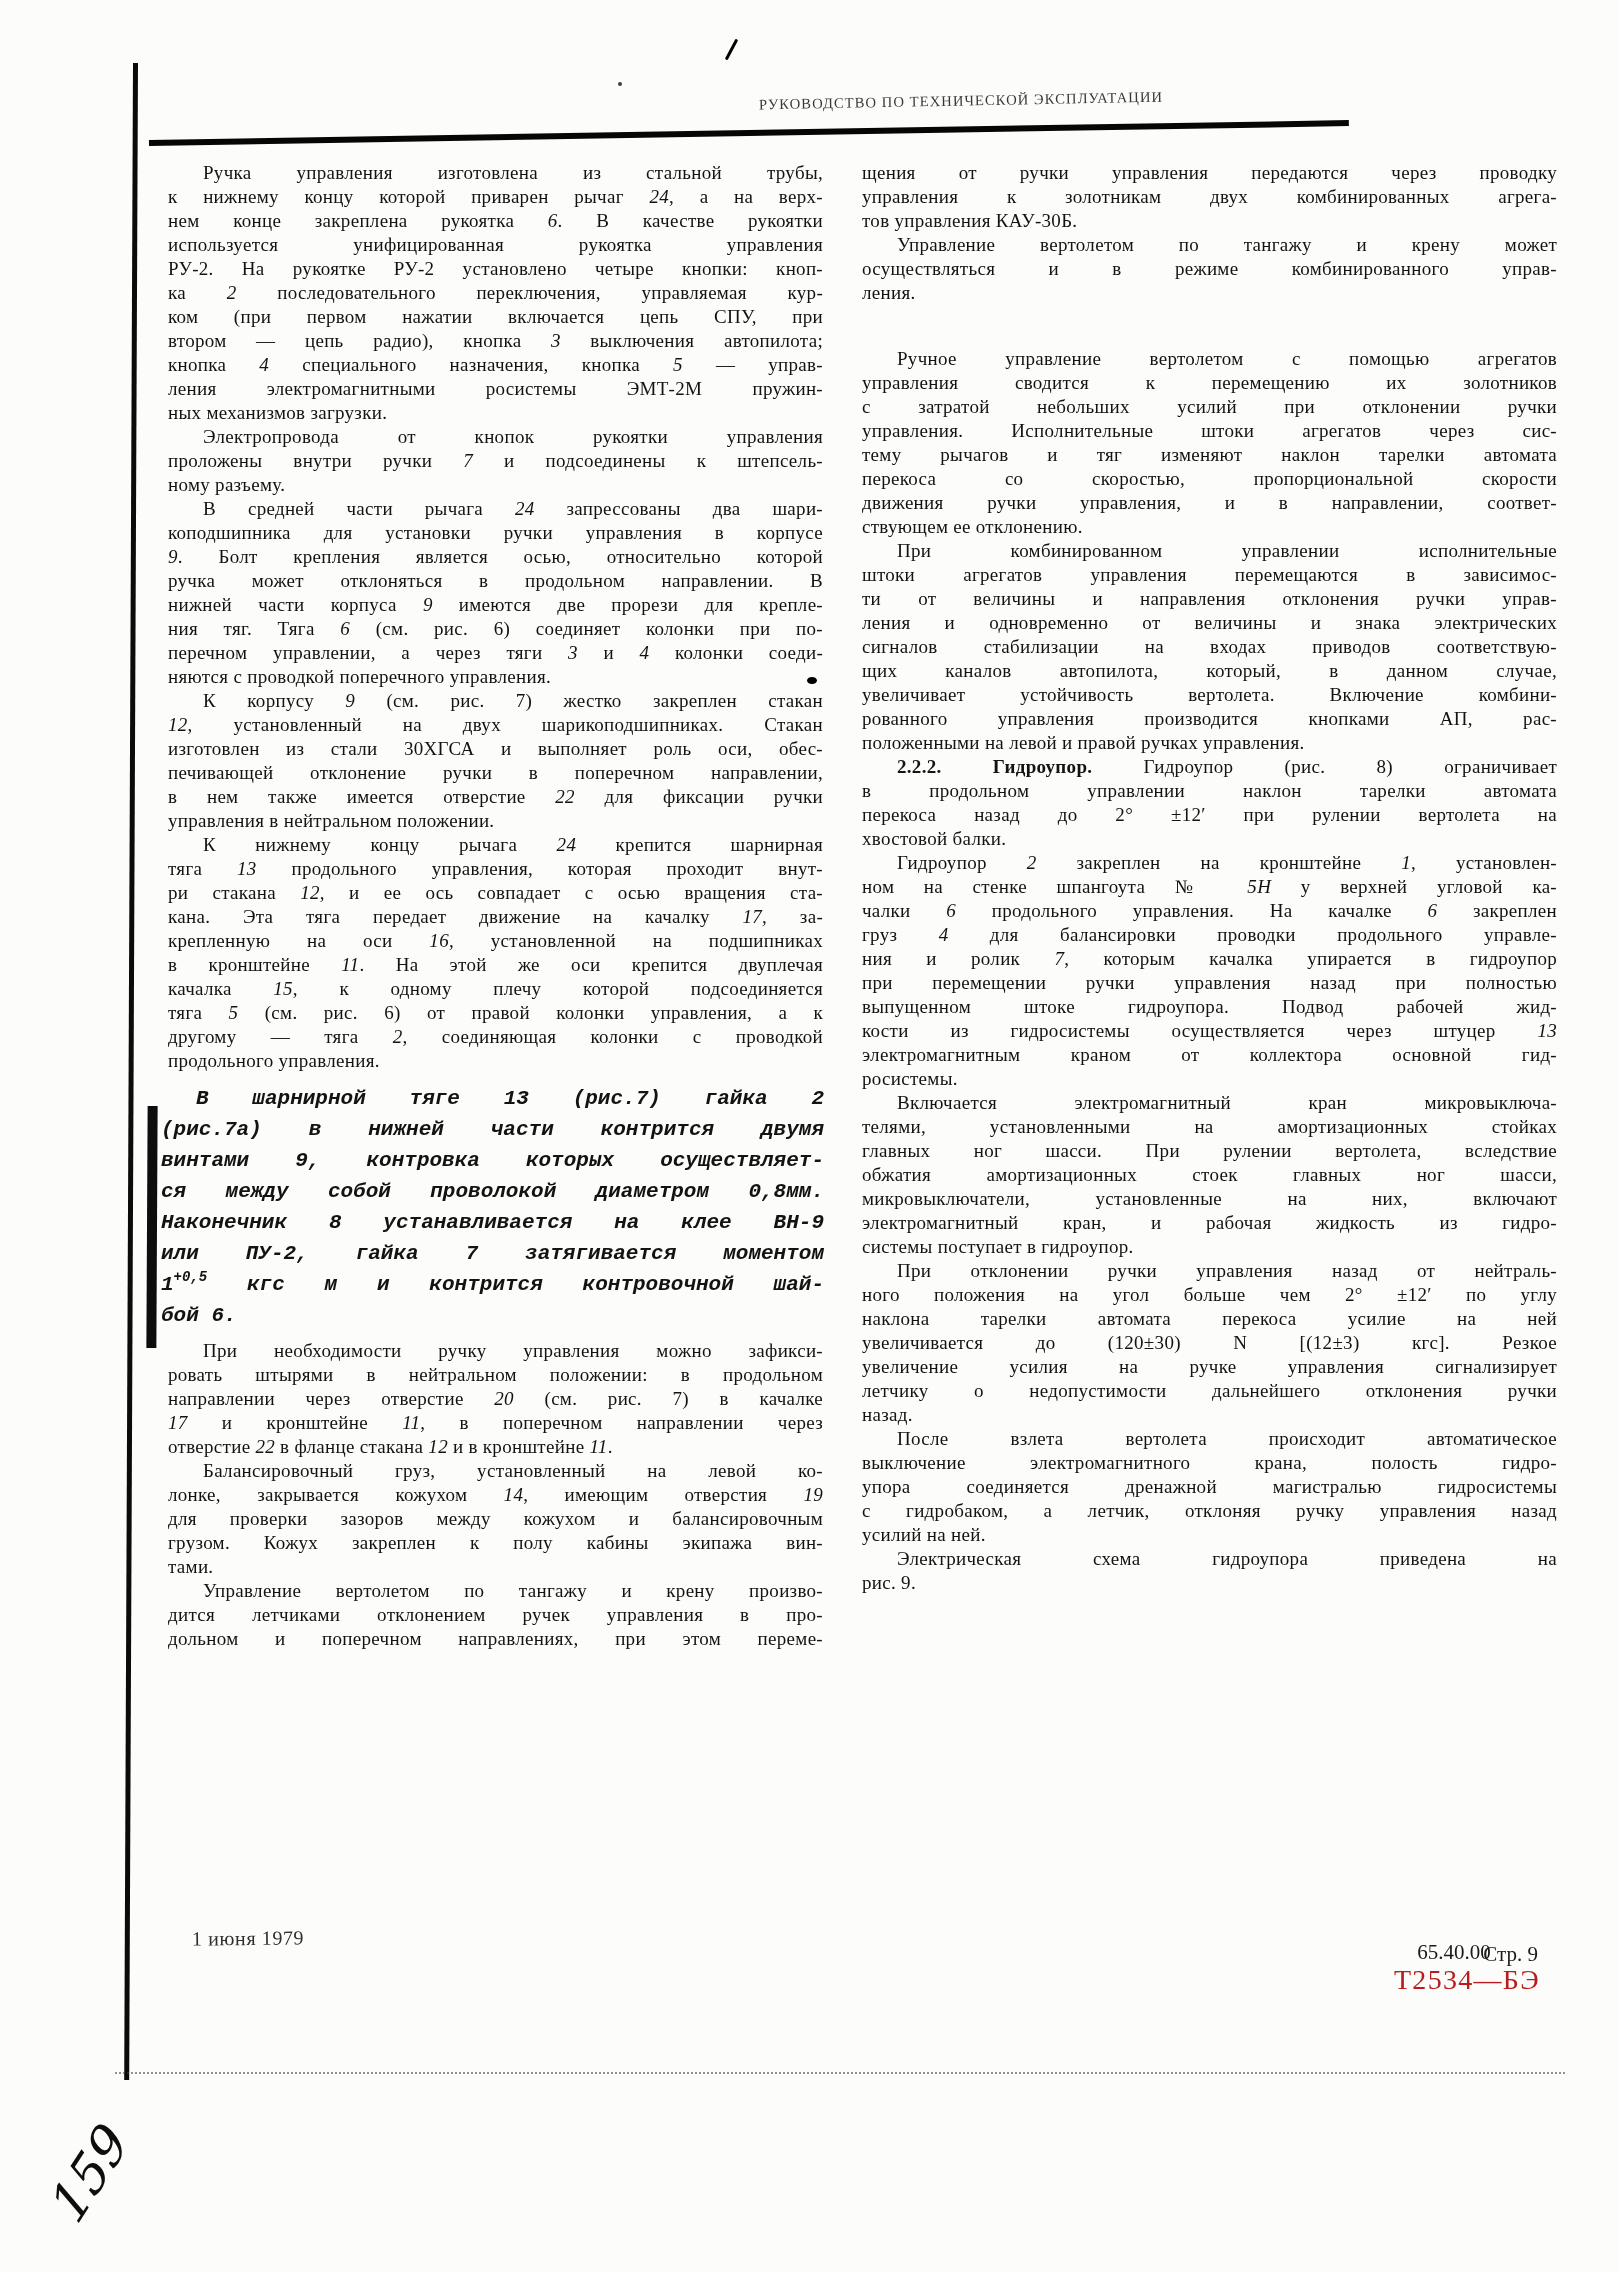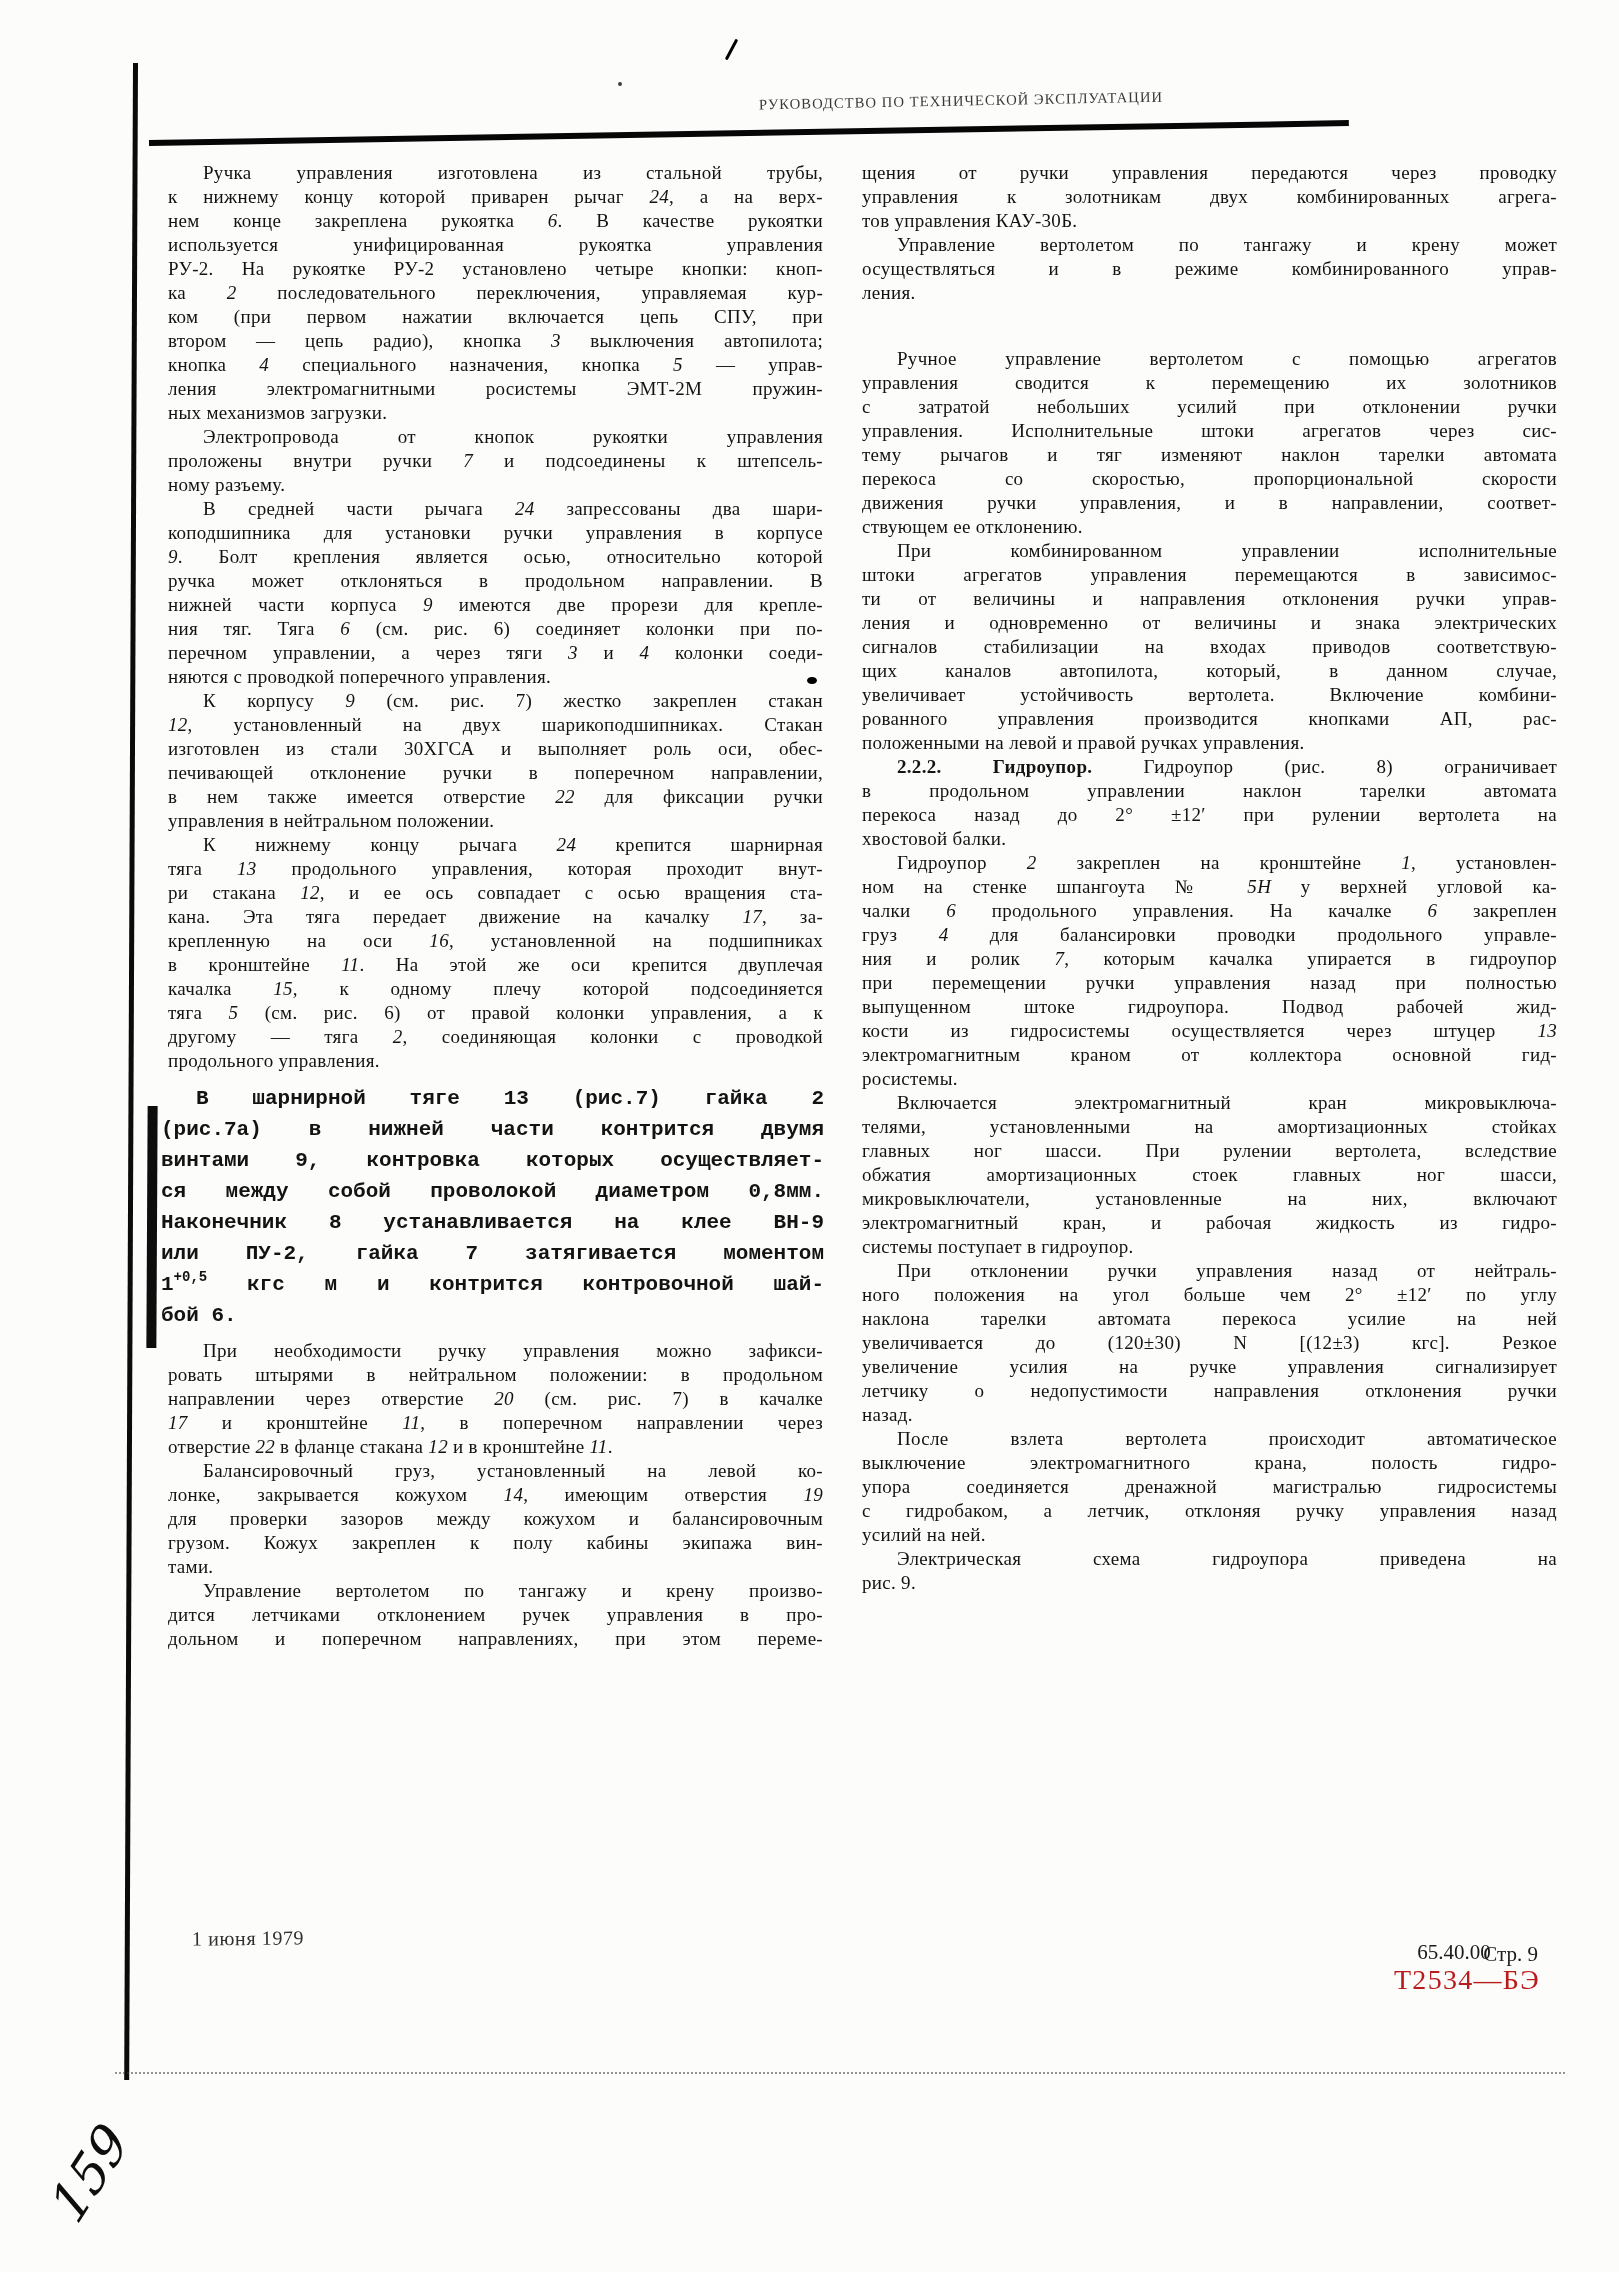--- a/index.html
+++ b/index.html
@@ -57,21 +57,21 @@
   .line{
     font-size:19px;line-height:24px;
     text-align:justify;text-align-last:justify;
     letter-spacing:0.3px;
     white-space:normal;
   }
   .line.first{text-indent:35px;}
   .line.end{text-align-last:left;}
   .para.gap{margin-top:42px;}
   .para.mono{
-    margin:10.2px 0 7.7px -7px;width:663px;
+    margin:10.2px 0 7.7px -7px;width:663px;font-style:italic;
   }
   .para.mono .line{
     font-family:"Liberation Mono", monospace;
     font-weight:bold;font-size:21px;line-height:31px;letter-spacing:0;
   }
   .line i{font-style:italic;}
   .line b{font-weight:bold;}
   .line sup{font-size:14px;vertical-align:9px;line-height:0;}
   
   .footer-date{
@@ -248,21 +248,21 @@
         <div class="line">микровыключатели, установленные на них, включают</div>
         <div class="line">электромагнитный кран, и рабочая жидкость из гидро-</div>
         <div class="line end">системы поступает в гидроупор.</div>
       </div>
       <div class="para">
         <div class="line first">При отклонении ручки управления назад от нейтраль-</div>
         <div class="line">ного положения на угол больше чем 2° ±12′ по углу</div>
         <div class="line">наклона тарелки автомата перекоса усилие на ней</div>
         <div class="line">увеличивается до (120±30) N [(12±3) кгс]. Резкое</div>
         <div class="line">увеличение усилия на ручке управления сигнализирует</div>
-        <div class="line">летчику о недопустимости направления отклонения ручки</div>
+        <div class="line">летчику о недопустимости дальнейшего отклонения ручки</div>
         <div class="line end">назад.</div>
       </div>
       <div class="para">
         <div class="line first">После взлета вертолета происходит автоматическое</div>
         <div class="line">выключение электромагнитного крана, полость гидро-</div>
         <div class="line">упора соединяется дренажной магистралью гидросистемы</div>
         <div class="line">с гидробаком, а летчик, отклоняя ручку управления назад</div>
         <div class="line end">усилий на ней.</div>
       </div>
       <div class="para">

